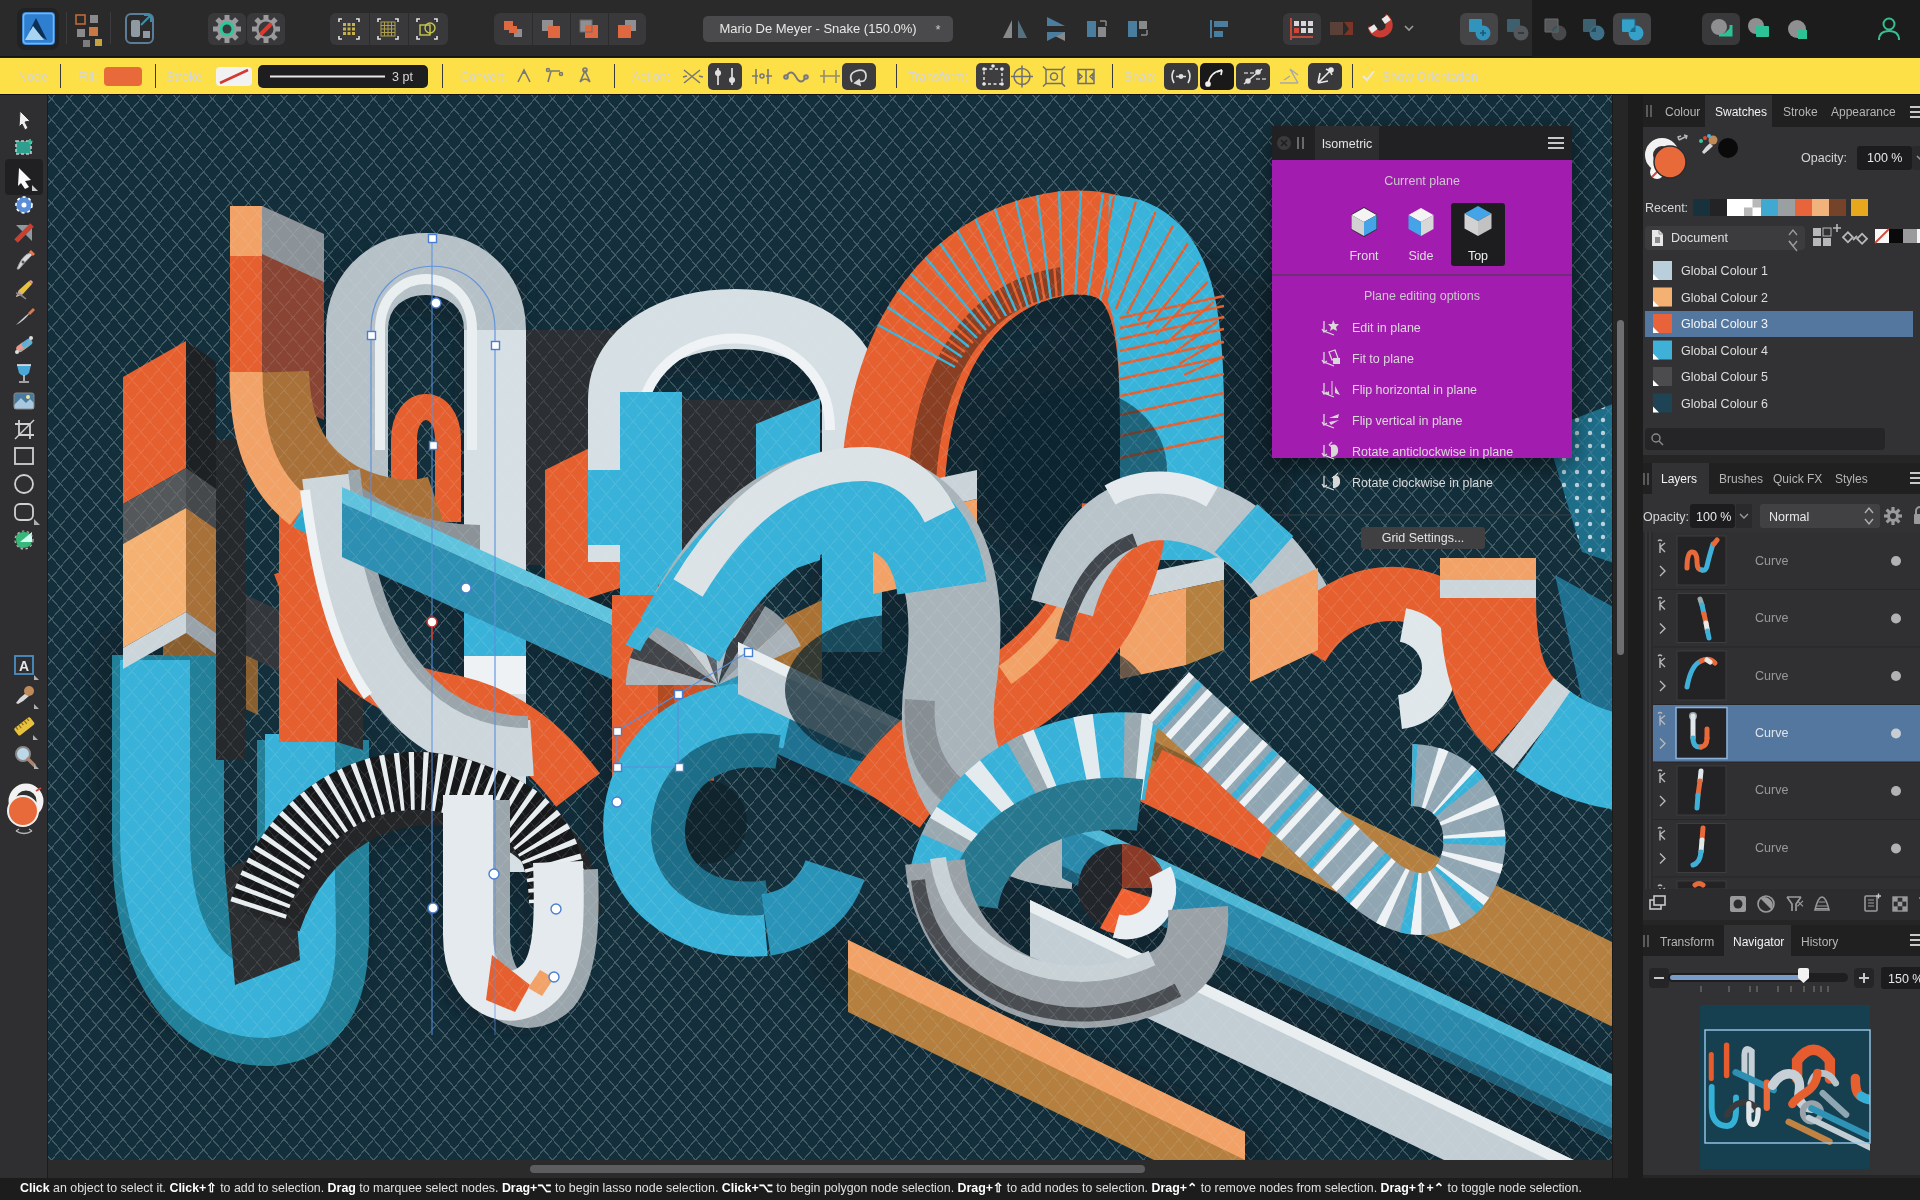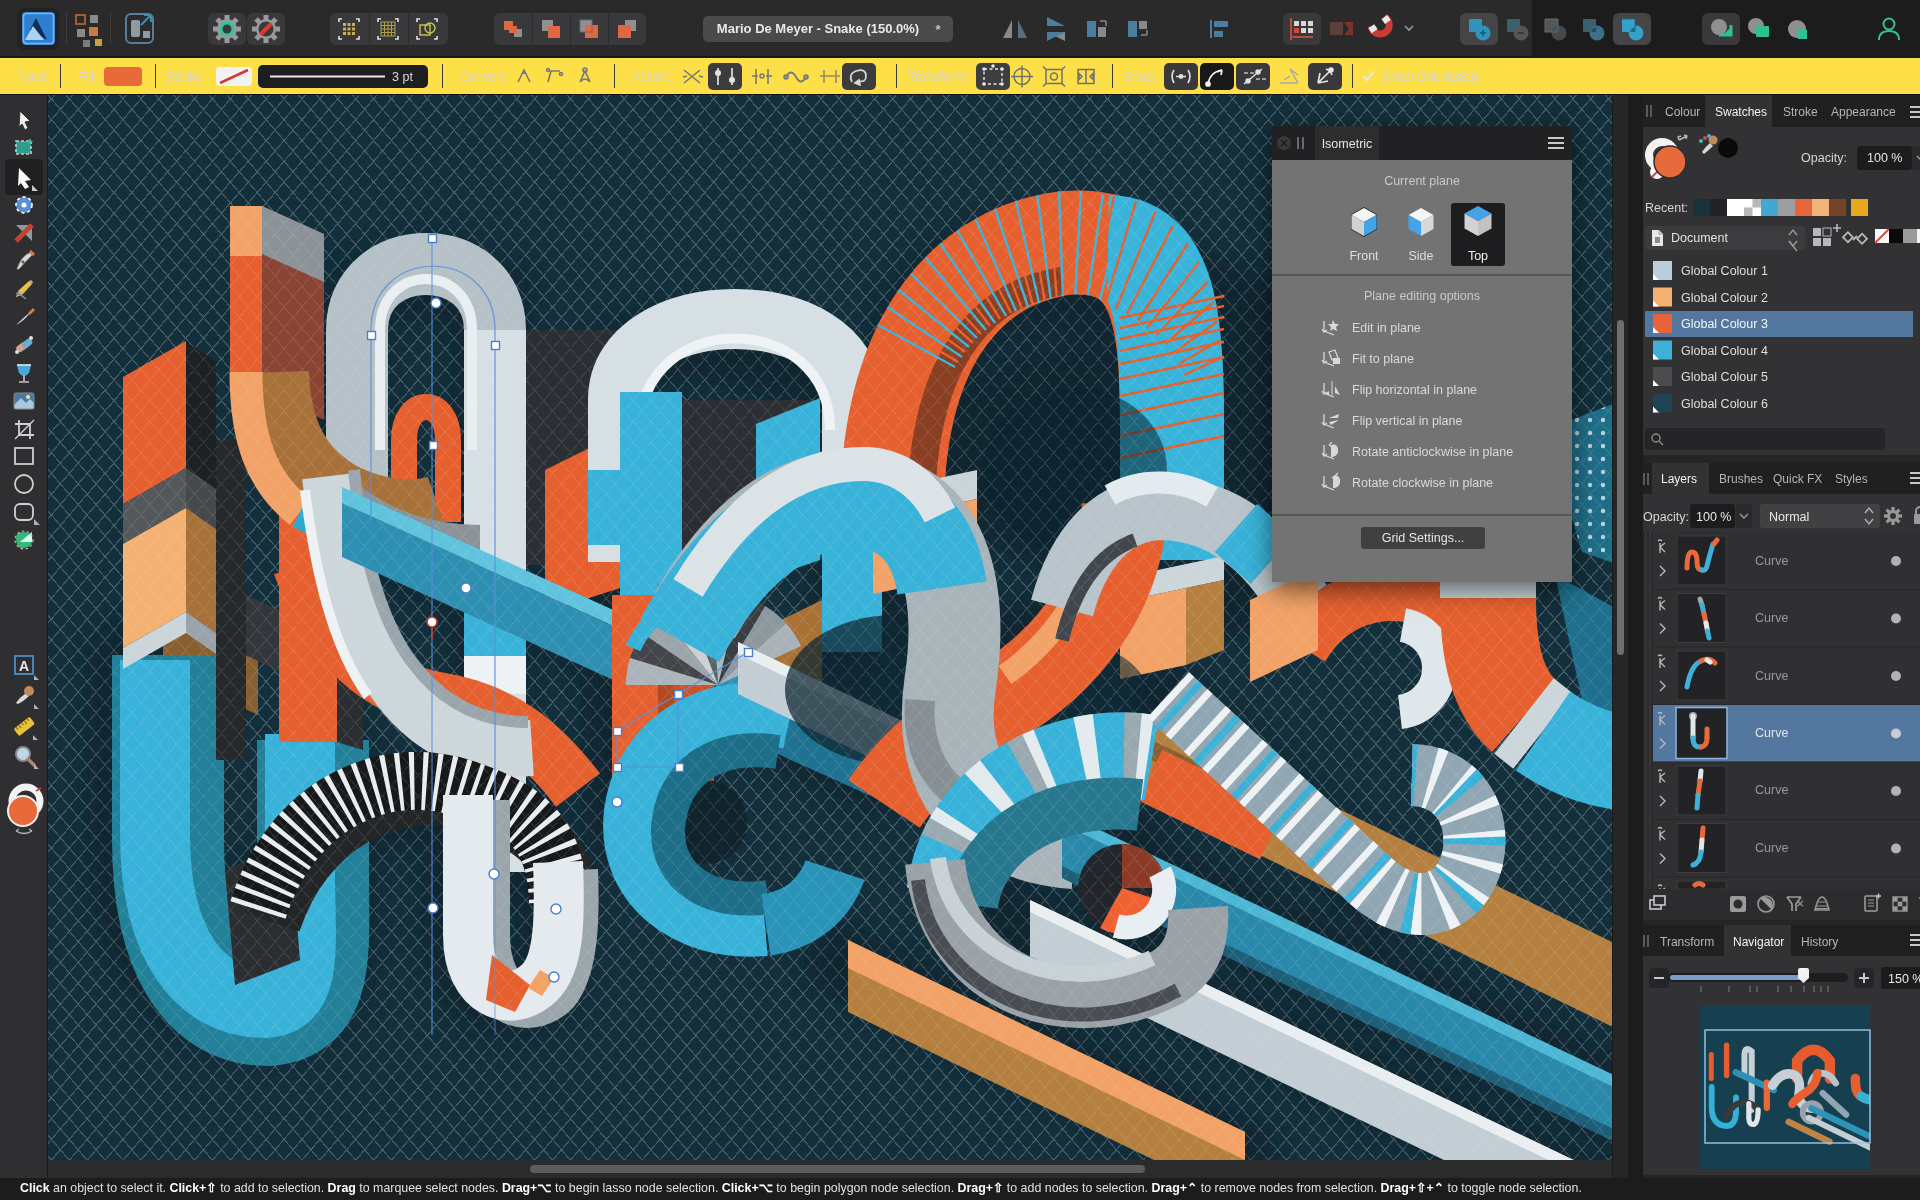--- a/index.html
+++ b/index.html
@@ -1,19 +1,19 @@
 <!DOCTYPE html>
 <html><head>
 <meta charset="utf-8">
 <style>
   html,body{margin:0;padding:0;background:#1c1c1d;width:1920px;height:1200px;overflow:hidden;}
   *{box-sizing:border-box;font-family:"Liberation Sans",sans-serif;}
   #app{position:absolute;left:0;top:0;width:1920px;height:1200px;}
   
-  #topbar{position:absolute;left:0;top:0;width:1532px;height:57px;background:#2a2a2b;border-bottom:1px solid #151515;font-weight:bold;}
+  #topbar{position:absolute;left:0;top:0;width:1532px;height:57px;background:#2a2a2b;border-bottom:1px solid #151515;}
   #ctxbar{position:absolute;left:0;top:58px;width:1920px;height:37px;background:#fde047;border-bottom:1px solid #111;}
   
   #tools{position:absolute;left:0;top:95px;width:48px;height:1083px;background:#2f2f31;border-right:1px solid #1b1b1b;}
   
   #canvas{position:absolute;left:48px;top:95px;width:1564px;height:1083px;background:#132f3b;overflow:hidden;}
   #grid1{position:absolute;left:0;top:0;width:1564px;height:1083px;
     background-image:
       repeating-linear-gradient(49.3deg,rgba(118,142,152,.8) 0,rgba(118,142,152,.8) 1.25px,transparent 1.3px,transparent 13.57px),
       repeating-linear-gradient(-49.3deg,rgba(118,142,152,.8) 0,rgba(118,142,152,.8) 1.25px,transparent 1.3px,transparent 13.57px);
     opacity:.35;}
@@ -26,21 +26,21 @@
   #vsb{position:absolute;left:1612px;top:95px;width:16px;height:1083px;background:#262627;border-left:1px solid #1a1a1a;}
   #vsb .thumb{position:absolute;left:4px;top:225px;width:7px;height:335px;background:#6e6e70;border-radius:4px;}
   #hsb{position:absolute;left:48px;top:1160px;width:1564px;height:18px;background:#2b2b2c;}
   #hsb .thumb{position:absolute;left:482px;top:5px;width:615px;height:8px;background:#5d5d5f;border-radius:4px;}
   
   #rpanel{position:absolute;left:1628px;top:95px;width:292px;height:1083px;background:#323234;margin-left:15px;}
   
   #status{position:absolute;left:0;top:1178px;width:1920px;height:22px;background:#1c1c1d;color:#e0e0e0;font-size:12.4px;line-height:21px;white-space:nowrap;padding-left:20px;}
   #status b{color:#fff;}
   
-  #isopanel{position:absolute;left:1272px;top:126px;width:300px;height:456px;background:#737373;box-shadow:0 8px 24px rgba(0,0,0,.55);}
+  #isopanel{position:absolute;left:1272px;top:126px;width:300px;height:332px;background:#a21caf;box-shadow:0 8px 24px rgba(0,0,0,.55);}
 </style>
 </head>
 <body>
 <div id="app">
 
   <div id="topbar">
     <svg width="1920" height="57" style="position:absolute;left:0;top:0">
 
       <rect x="17" y="8" width="42" height="42" rx="8" fill="#222223"></rect>
       <rect x="22" y="12" width="33" height="33" rx="4" fill="#2e7fd0"></rect>

